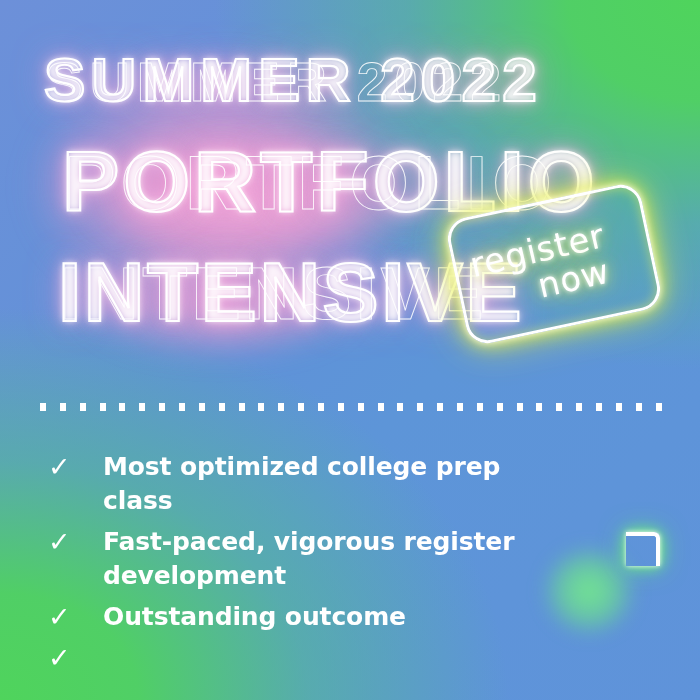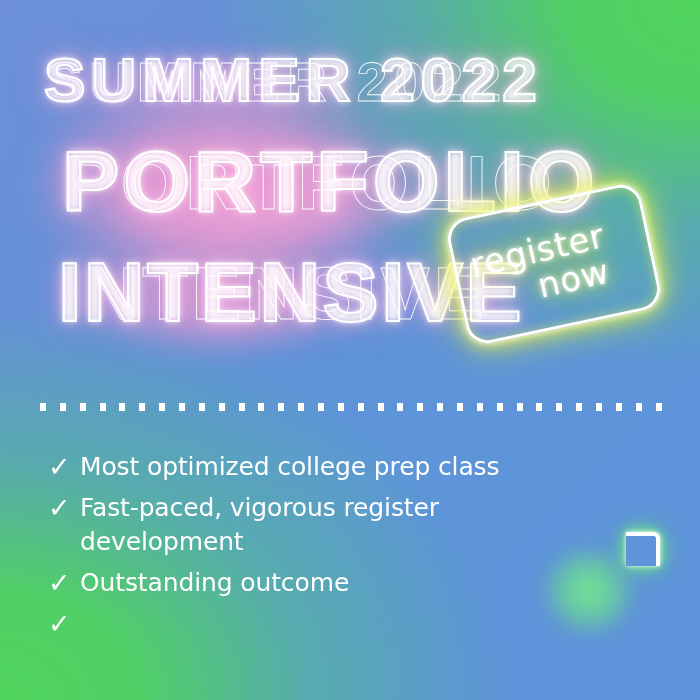--- a/index.html
+++ b/index.html
@@ -148,23 +148,24 @@
     line-height:34px;
     font-family:"DejaVu Sans", sans-serif;
     text-align:left;
     padding-left:4px;
   }
   .feature-text {
     color:#ffffff;
     font-family:"DejaVu Sans", sans-serif;
     font-size:25px;
     line-height:34px;
-    font-weight:400;
+    font-weight:700;
     letter-spacing:-0.005em;
     max-width:470px;
+    margin-left:23px;
   }
   .feature-text.wrap { max-width:420px; }
 
   
   #studio-logo {
     position:absolute;
     left:524px; top:528px;
     width:152px; height:124px;
   }
   #studio-logo .logo-glow {

